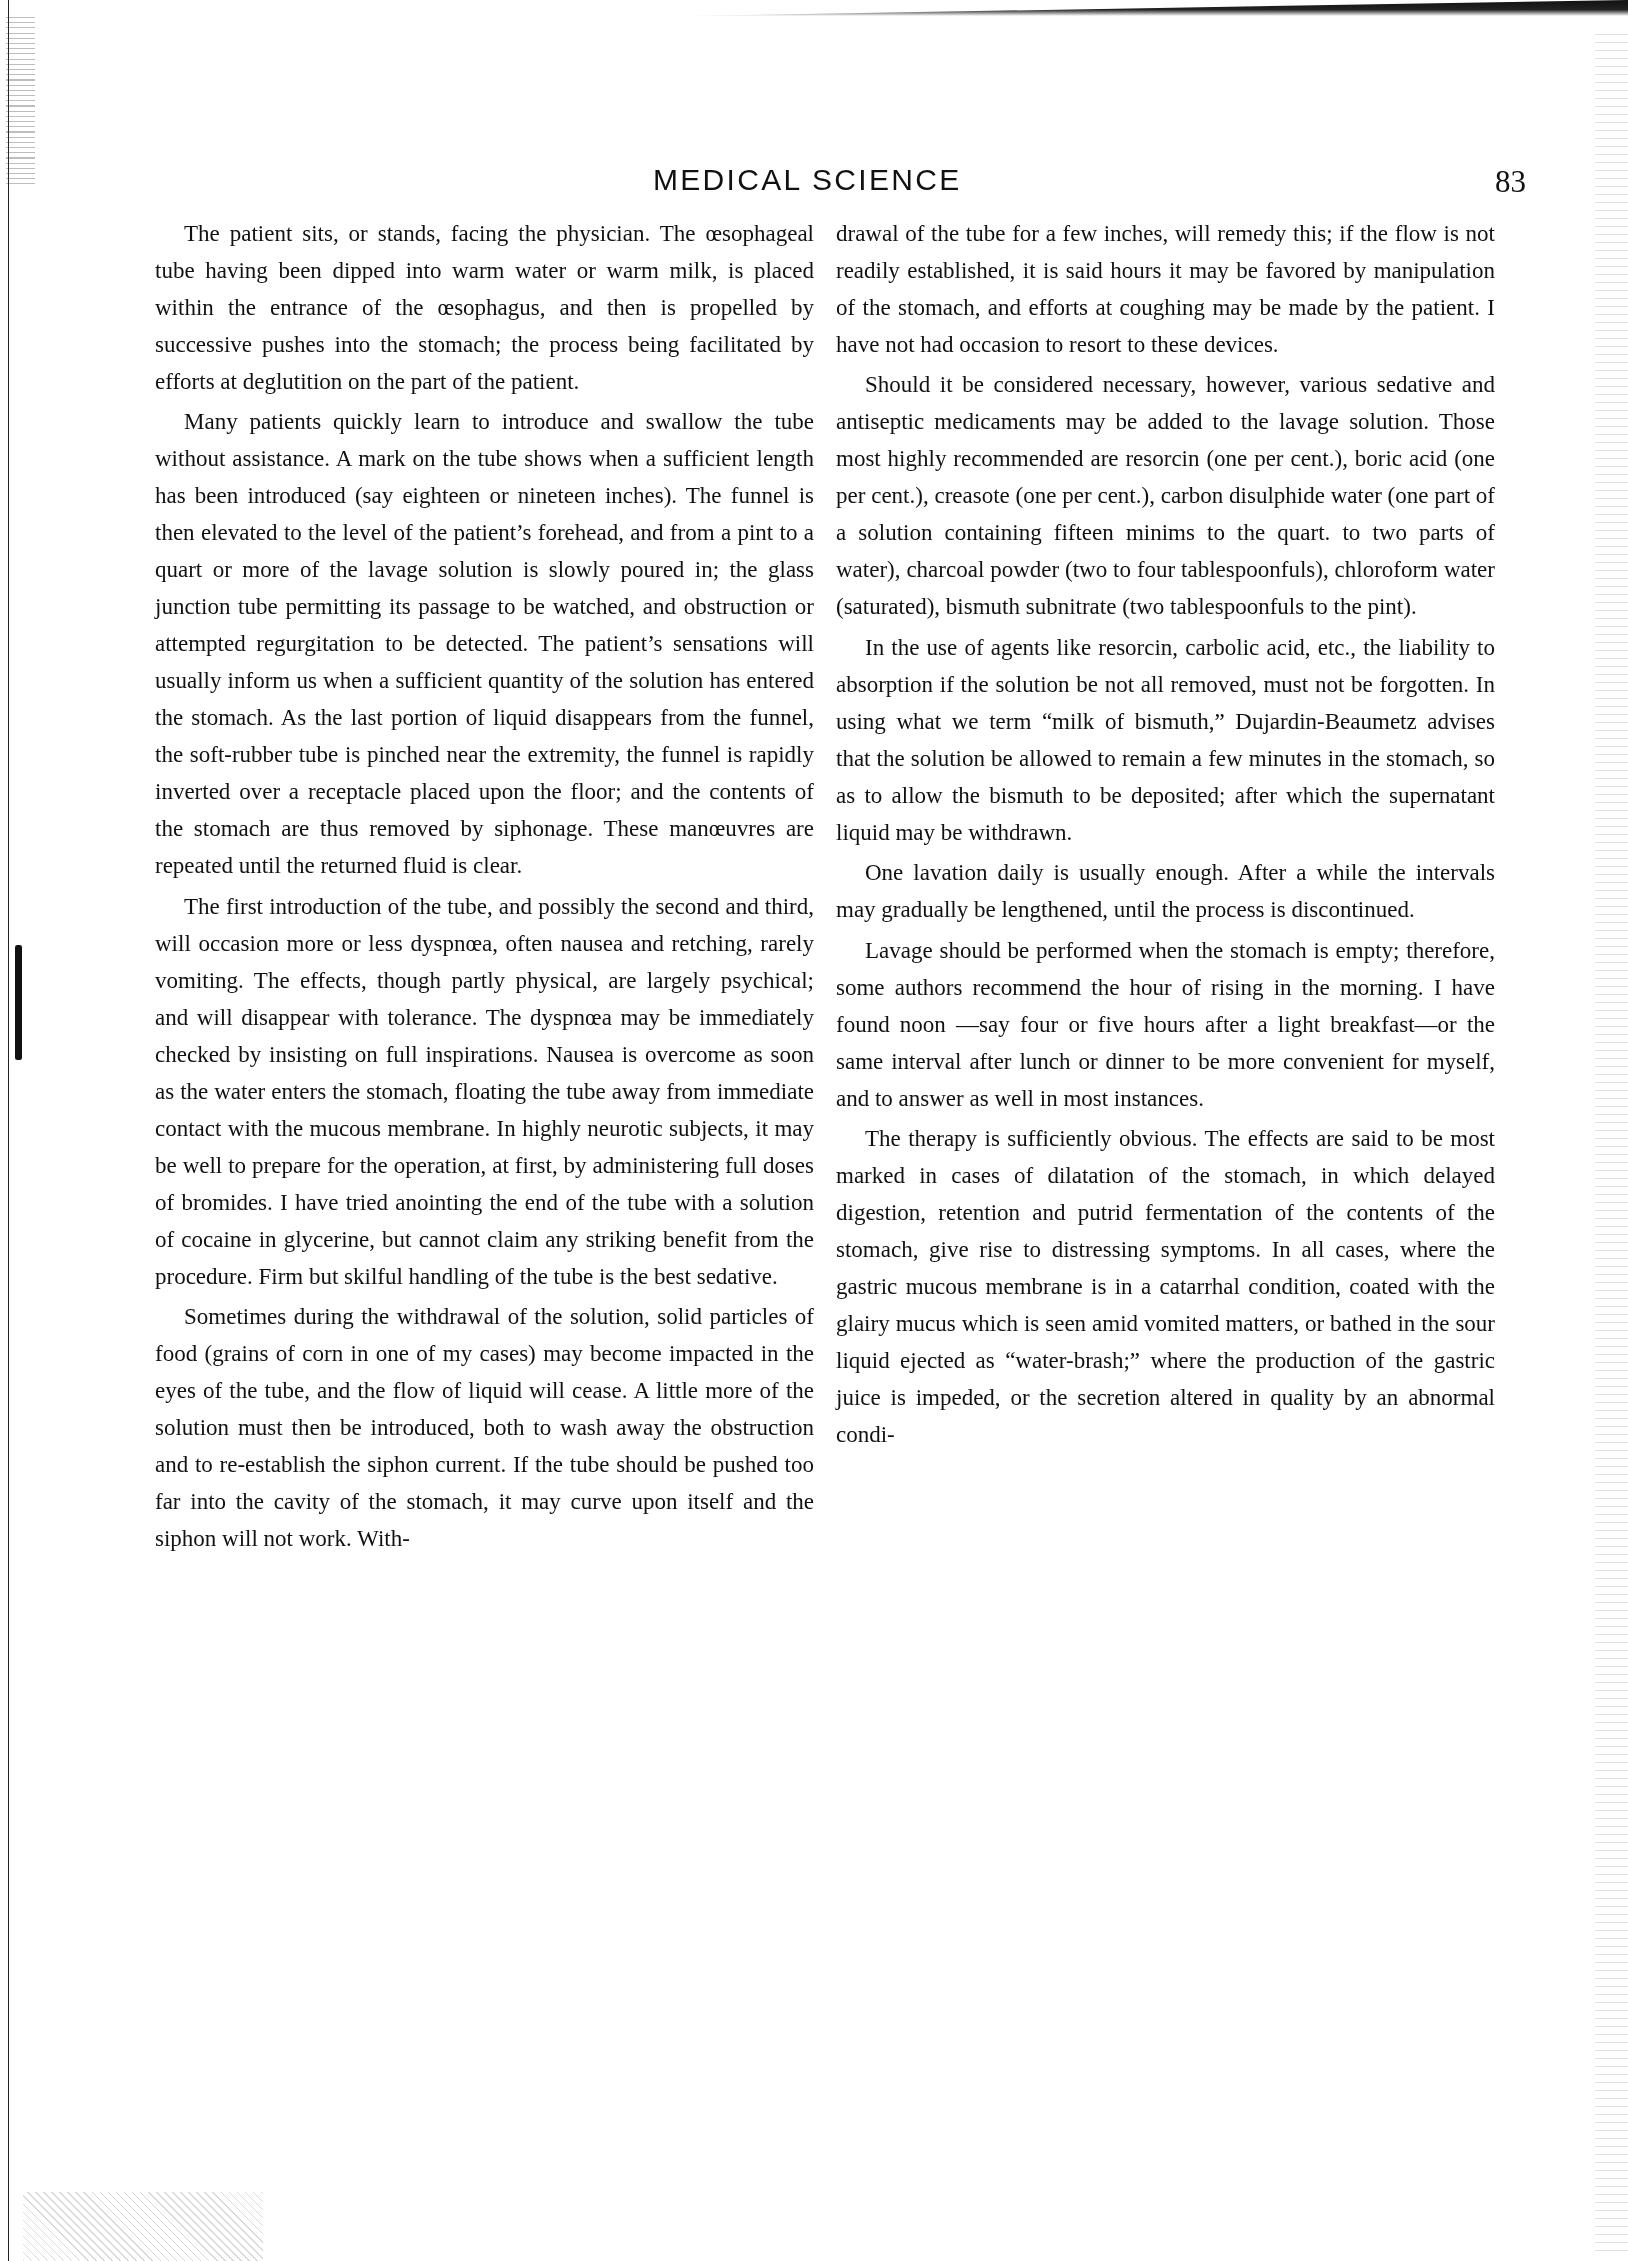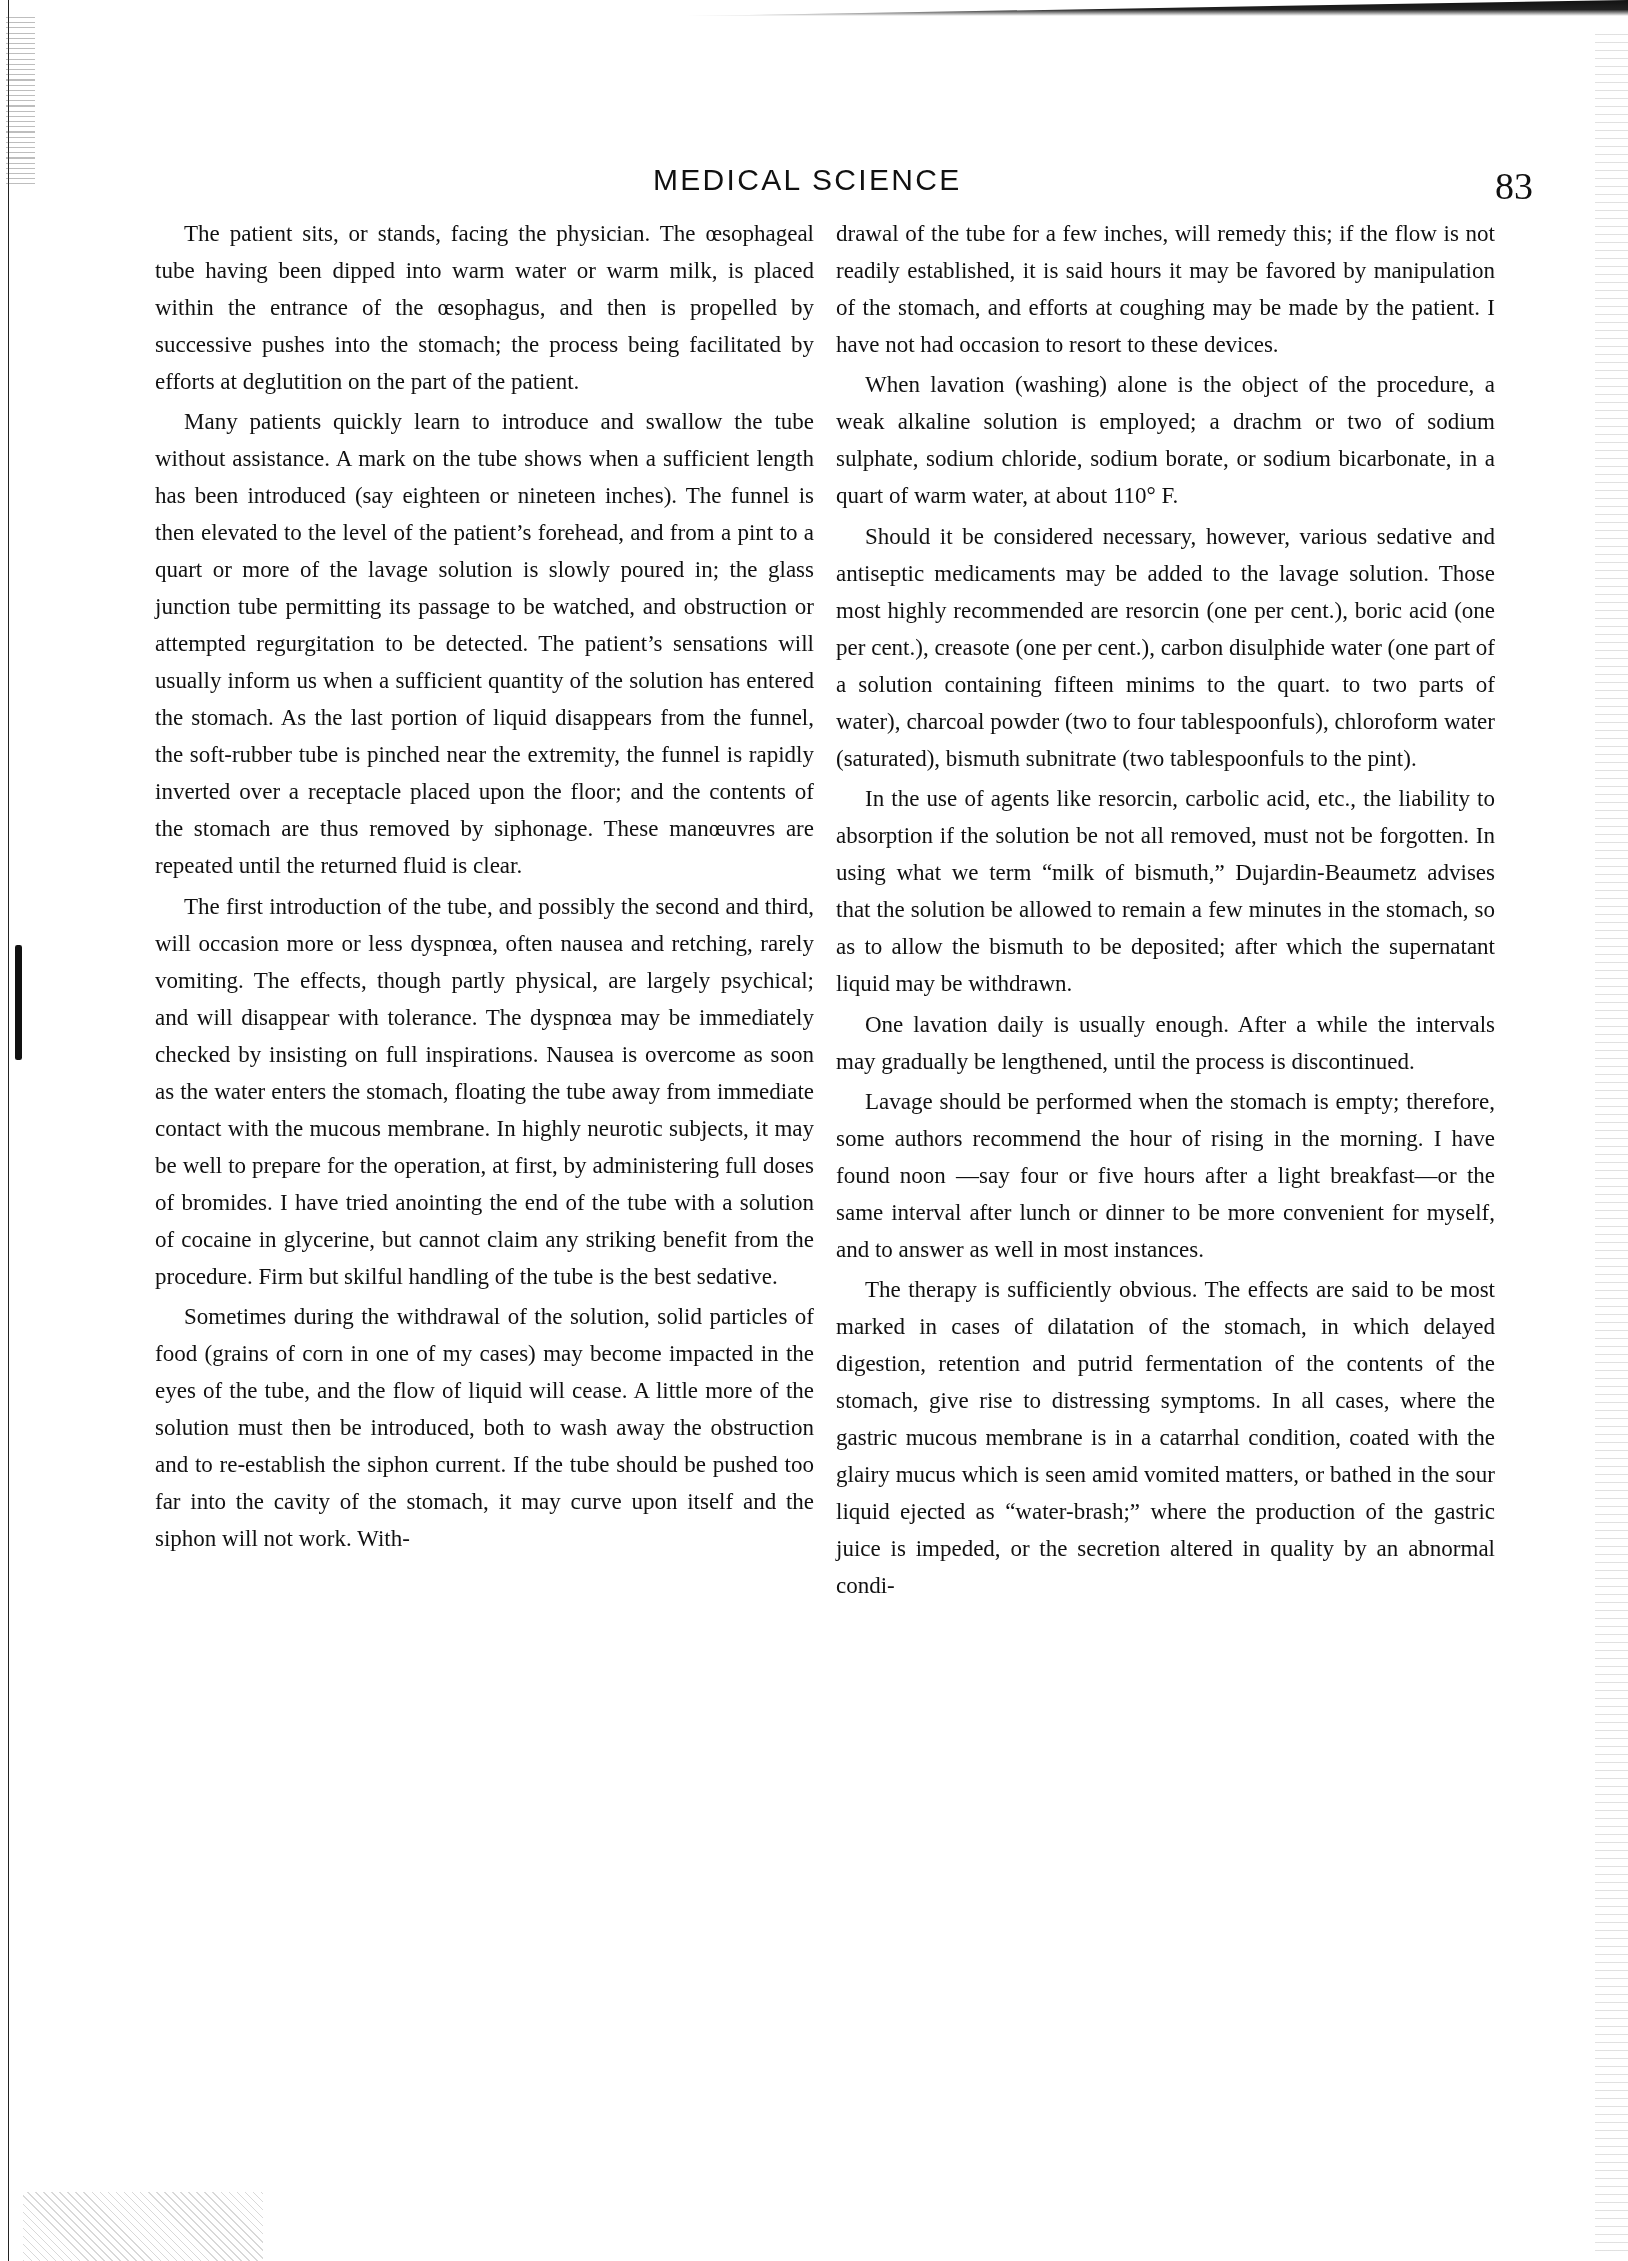--- a/index.html
+++ b/index.html
@@ -6,21 +6,21 @@
     body { width: 1629px; height: 2261px; position: relative; overflow: hidden; font-family: "Liberation Serif", "DejaVu Serif", serif; color: #111; }
     .scan-edge-top { position: absolute; left: 687px; top: 0; width: 941px; height: 16px; background: linear-gradient(to bottom, #111 0%, #222 60%, transparent 100%); clip-path: polygon(0 100%, 100% 0, 100% 100%); }
     .scan-edge-left { position: absolute; left: 0; top: 0; width: 8px; height: 2261px; background: #fff; border-right: 1.7px solid #222; }
     .scan-noise-left { position: absolute; left: 5.7px; top: 17px; width: 29px; height: 172px; background: repeating-linear-gradient(to bottom, #444 0 1.1px, transparent 1.1px 5.2px); opacity: 0.35; }
     .scan-noise-right { position: absolute; right: 0; top: 34px; width: 34px; height: 2222px; background: repeating-linear-gradient(to bottom, #555 0 1.1px, transparent 1.1px 8px); opacity: 0.18; }
     .scan-noise-bottom { position: absolute; left: 23px; bottom: 0; width: 240px; height: 69px; background: repeating-linear-gradient(45deg, #666 0 1.1px, transparent 1.1px 5.7px); opacity: 0.25; }
     .binding-mark { position: absolute; left: 15px; top: 945px; width: 6.9px; height: 115px; background: #111; border-radius: 2.3px; }
 
     .running-head { position: absolute; top: 163px; left: 0; width: 1624px; height: 40px; }
     .running-title { position: absolute; left: 653px; top: 0; font-family: "Liberation Sans", "DejaVu Sans", sans-serif; font-size: 30px; letter-spacing: 2.3px; font-weight: 400; }
-    .page-number { position: absolute; left: 1495px; top: 1.1px; font-size: 38px; }
+    .page-number { position: absolute; left: 1495px; top: 1.1px; font-size: 31px; }
 
     .col { position: absolute; top: 215px; width: 659px; font-size: 23px; line-height: 37px; text-align: justify; hyphens: manual; font-family: Liberation Serif, serif; }
     .col-left { left: 155px; }
     .col-right { left: 836px; }
     .col p { margin: 0; text-indent: 29px; }
     .col p.cont { text-indent: 0; }
     .col p + p { margin-top: 3.4px; }
   </style>
 </head>
 <body>
@@ -39,20 +39,19 @@
 
 <section class="col col-left">
   <p>The patient sits, or stands, facing the physician. The œsophageal tube having been dipped into warm water or warm milk, is placed within the entrance of the œsophagus, and then is propelled by successive pushes into the stomach; the process being facilitated by efforts at deglutition on the part of the patient.</p>
   <p>Many patients quickly learn to introduce and swallow the tube without assistance. A mark on the tube shows when a sufficient length has been introduced (say eighteen or nineteen inches). The funnel is then elevated to the level of the patient’s forehead, and from a pint to a quart or more of the lavage solution is slowly poured in; the glass junction tube permitting its passage to be watched, and obstruction or attempted regurgitation to be detected. The patient’s sensations will usually inform us when a sufficient quantity of the solution has entered the stomach. As the last portion of liquid disappears from the funnel, the soft-rubber tube is pinched near the extremity, the funnel is rapidly inverted over a receptacle placed upon the floor; and the contents of the stomach are thus removed by siphonage. These manœuvres are repeated until the returned fluid is clear.</p>
   <p>The first introduction of the tube, and possibly the second and third, will occasion more or less dyspnœa, often nausea and retching, rarely vomiting. The effects, though partly physical, are largely psychical; and will disappear with tolerance. The dyspnœa may be immediately checked by insisting on full inspirations. Nausea is overcome as soon as the water enters the stomach, floating the tube away from immediate contact with the mucous membrane. In highly neurotic subjects, it may be well to prepare for the operation, at first, by administering full doses of bromides. I have tried anointing the end of the tube with a solution of cocaine in glycerine, but cannot claim any striking benefit from the procedure. Firm but skilful handling of the tube is the best sedative.</p>
   <p>Sometimes during the withdrawal of the solution, solid particles of food (grains of corn in one of my cases) may become impacted in the eyes of the tube, and the flow of liquid will cease. A little more of the solution must then be introduced, both to wash away the obstruction and to re-establish the siphon current. If the tube should be pushed too far into the cavity of the stomach, it may curve upon itself and the siphon will not work. With-</p>
 </section>
 
 <section class="col col-right">
   <p class="cont">drawal of the tube for a few inches, will remedy this; if the flow is not readily established, it is said hours it may be favored by manipulation of the stomach, and efforts at coughing may be made by the patient. I have not had occasion to resort to these devices.</p>
-  <p>When lavation (washing) alone is the object of the procedure, a weak alkaline solution is employed; a drachm or two of sodium sulphate, sodium chloride, sodium borate, or sodium bicarbonate, in a quart of warm water, at about 110° F.</p>
   <p>Should it be considered necessary, however, various sedative and antiseptic medicaments may be added to the lavage solution. Those most highly recommended are resorcin (one per cent.), boric acid (one per cent.), creasote (one per cent.), carbon disulphide water (one part of a solution containing fifteen minims to the quart. to two parts of water), charcoal powder (two to four tablespoonfuls), chloroform water (saturated), bismuth subnitrate (two tablespoonfuls to the pint).</p>
   <p>In the use of agents like resorcin, carbolic acid, etc., the liability to absorption if the solution be not all removed, must not be forgotten. In using what we term “milk of bismuth,” Dujardin-Beaumetz advises that the solution be allowed to remain a few minutes in the stomach, so as to allow the bismuth to be deposited; after which the supernatant liquid may be withdrawn.</p>
   <p>One lavation daily is usually enough. After a while the intervals may gradually be lengthened, until the process is discontinued.</p>
   <p>Lavage should be performed when the stomach is empty; therefore, some authors recommend the hour of rising in the morning. I have found noon —say four or five hours after a light breakfast—or the same interval after lunch or dinner to be more convenient for myself, and to answer as well in most instances.</p>
   <p>The therapy is sufficiently obvious. The effects are said to be most marked in cases of dilatation of the stomach, in which delayed digestion, retention and putrid fermentation of the contents of the stomach, give rise to distressing symptoms. In all cases, where the gastric mucous membrane is in a catarrhal condition, coated with the glairy mucus which is seen amid vomited matters, or bathed in the sour liquid ejected as “water-brash;” where the production of the gastric juice is impeded, or the secretion altered in quality by an abnormal condi-</p>
 </section>
 
 
 </body></html>

